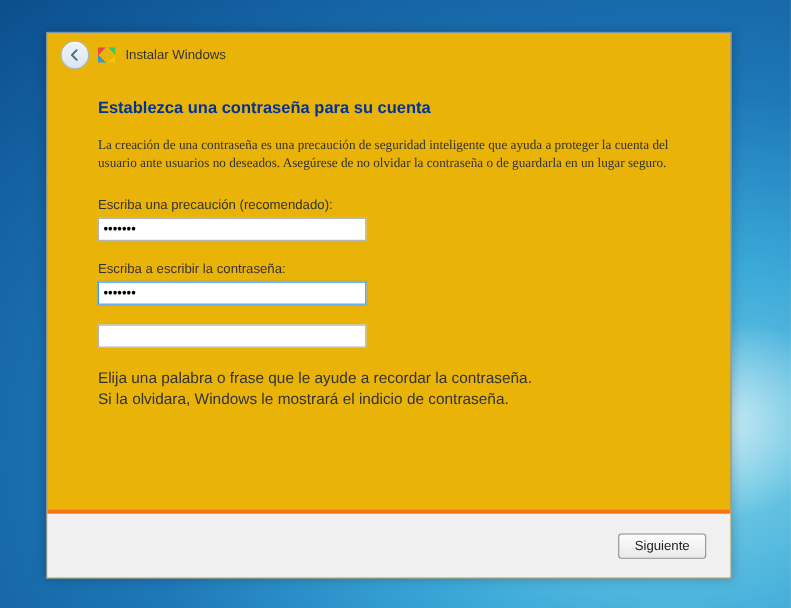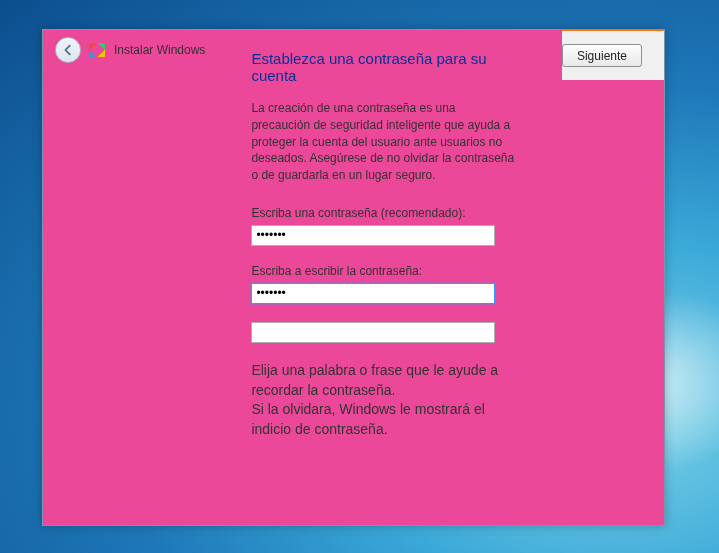--- a/index.html
+++ b/index.html
@@ -29,24 +29,25 @@
       transform: rotate(-15deg);
       pointer-events: none;
     }
 
     .dialog {
       position: absolute;
       left: 42px;
       top: 29px;
       width: 623px;
       height: 497px;
-      background: #ec4899;
+      background: #eab308;
       border: 1px solid #7a94ad;
       box-shadow: 0 0 10px rgba(0,0,0,0.25);
       display: flex;
+      flex-direction: column;
     }
 
     .titlebar {
       height: 40px;
       display: flex;
       align-items: center;
       padding-left: 12px;
       gap: 8px;
     }
 
@@ -98,29 +99,30 @@
 
     .content {
       flex: 1;
       padding: 20px 46px 0 46px;
       overflow: hidden;
     }
 
     .heading {
       font-size: 15px;
       color: #003399;
-      font-weight: normal;
+      font-weight: bold;
       margin-bottom: 16px;
     }
 
     .description {
       font-size: 12px;
       color: #333;
       line-height: 1.4;
       margin-bottom: 22px;
+      font-family: Liberation Serif, serif;
     }
 
     .field-group {
       margin-bottom: 18px;
     }
 
     .field-label {
       display: block;
       font-size: 12px;
       color: #333;
@@ -144,23 +146,23 @@
     }
 
     .hint-text {
       font-size: 14px;
       color: #333;
       line-height: 1.4;
       margin-top: 16px;
     }
 
     .button-bar {
-      height: 50px;
+      height: 62px;
       background: #f0f0f0;
-      border-top: 1px solid #f97316;
+      border-top: 4px solid #f97316;
       display: flex;
       align-items: center;
       justify-content: flex-end;
       padding-right: 22px;
     }
 
     .next-button {
       min-width: 78px;
       height: 23px;
       padding: 0 14px;
@@ -186,21 +188,21 @@
     </div>
     <span class="flag-icon"></span>
     <span class="title-text">Instalar Windows</span>
   </div>
 
   <div class="content">
     <h1 class="heading">Establezca una contraseña para su cuenta</h1>
     <p class="description">La creación de una contraseña es una precaución de seguridad inteligente que ayuda a proteger la cuenta del usuario ante usuarios no deseados. Asegúrese de no olvidar la contraseña o de guardarla en un lugar seguro.</p>
 
     <div class="field-group">
-      <label class="field-label">Escriba una contraseña (recomendado):</label>
+      <label class="field-label">Escriba una precaución (recomendado):</label>
       <input type="text" class="text-input" value="•••••••" style="">
     </div>
 
     <div class="field-group">
       <label class="field-label">Escriba a escribir la contraseña:</label>
       <input type="text" class="text-input focused" value="•••••••" style="">
     </div>
 
     <div class="field-group">
       <input type="text" class="text-input" value="" style="">

